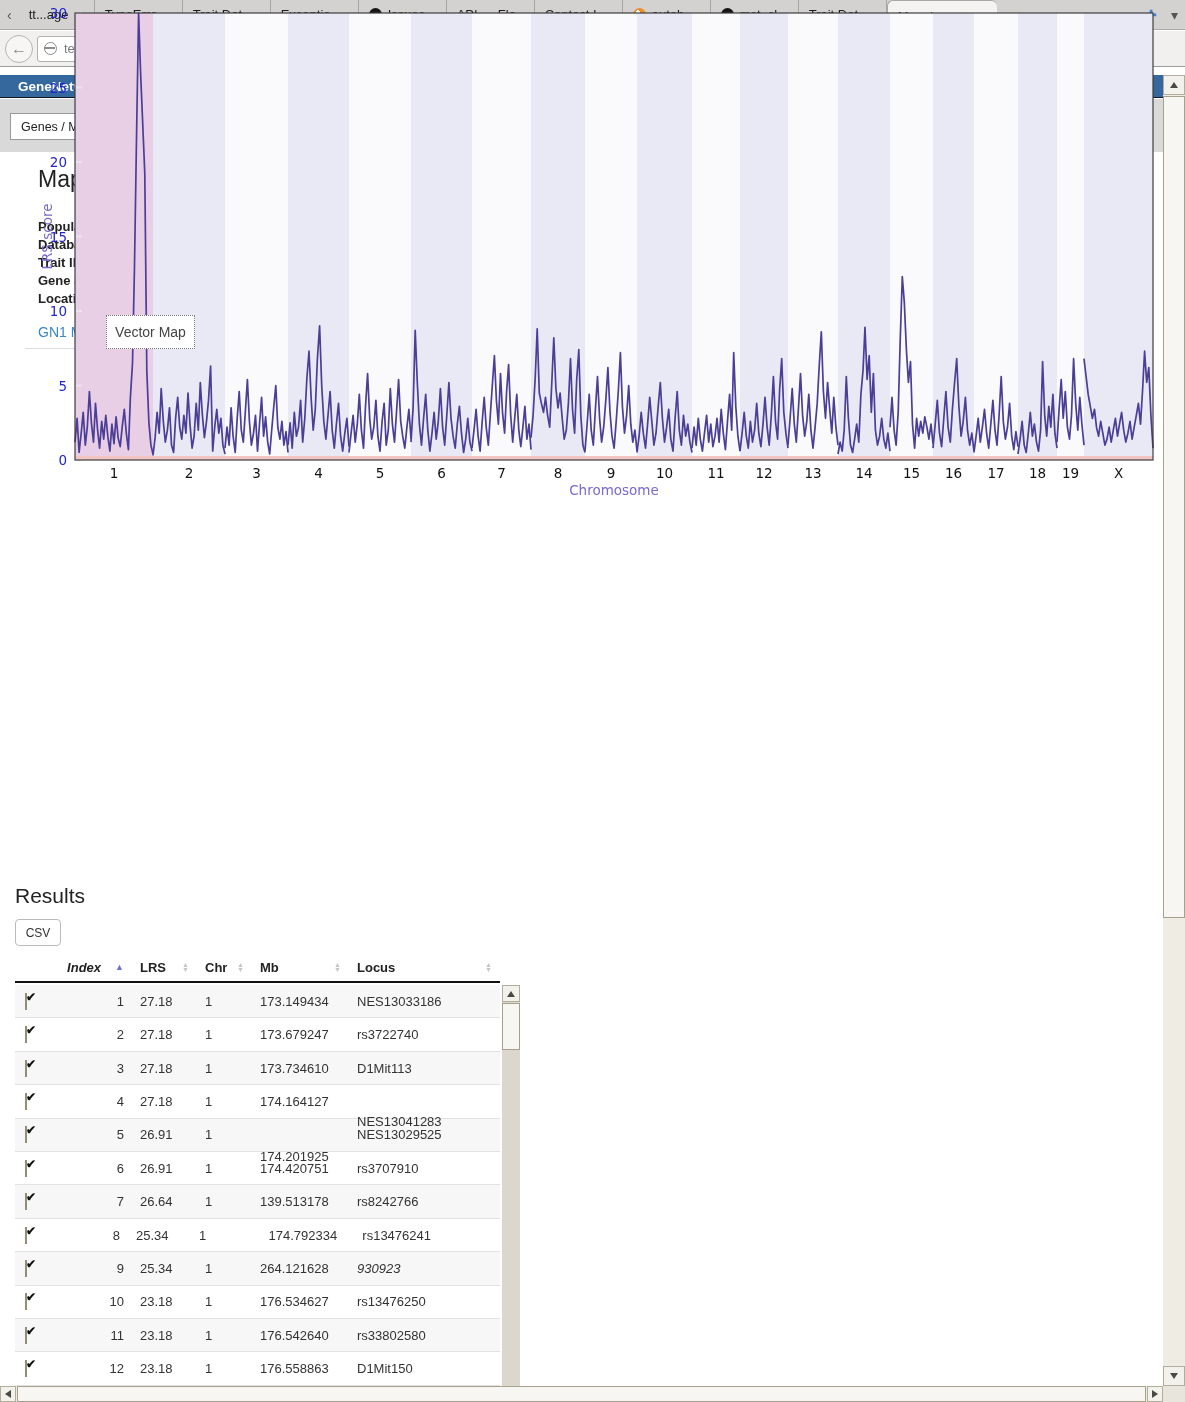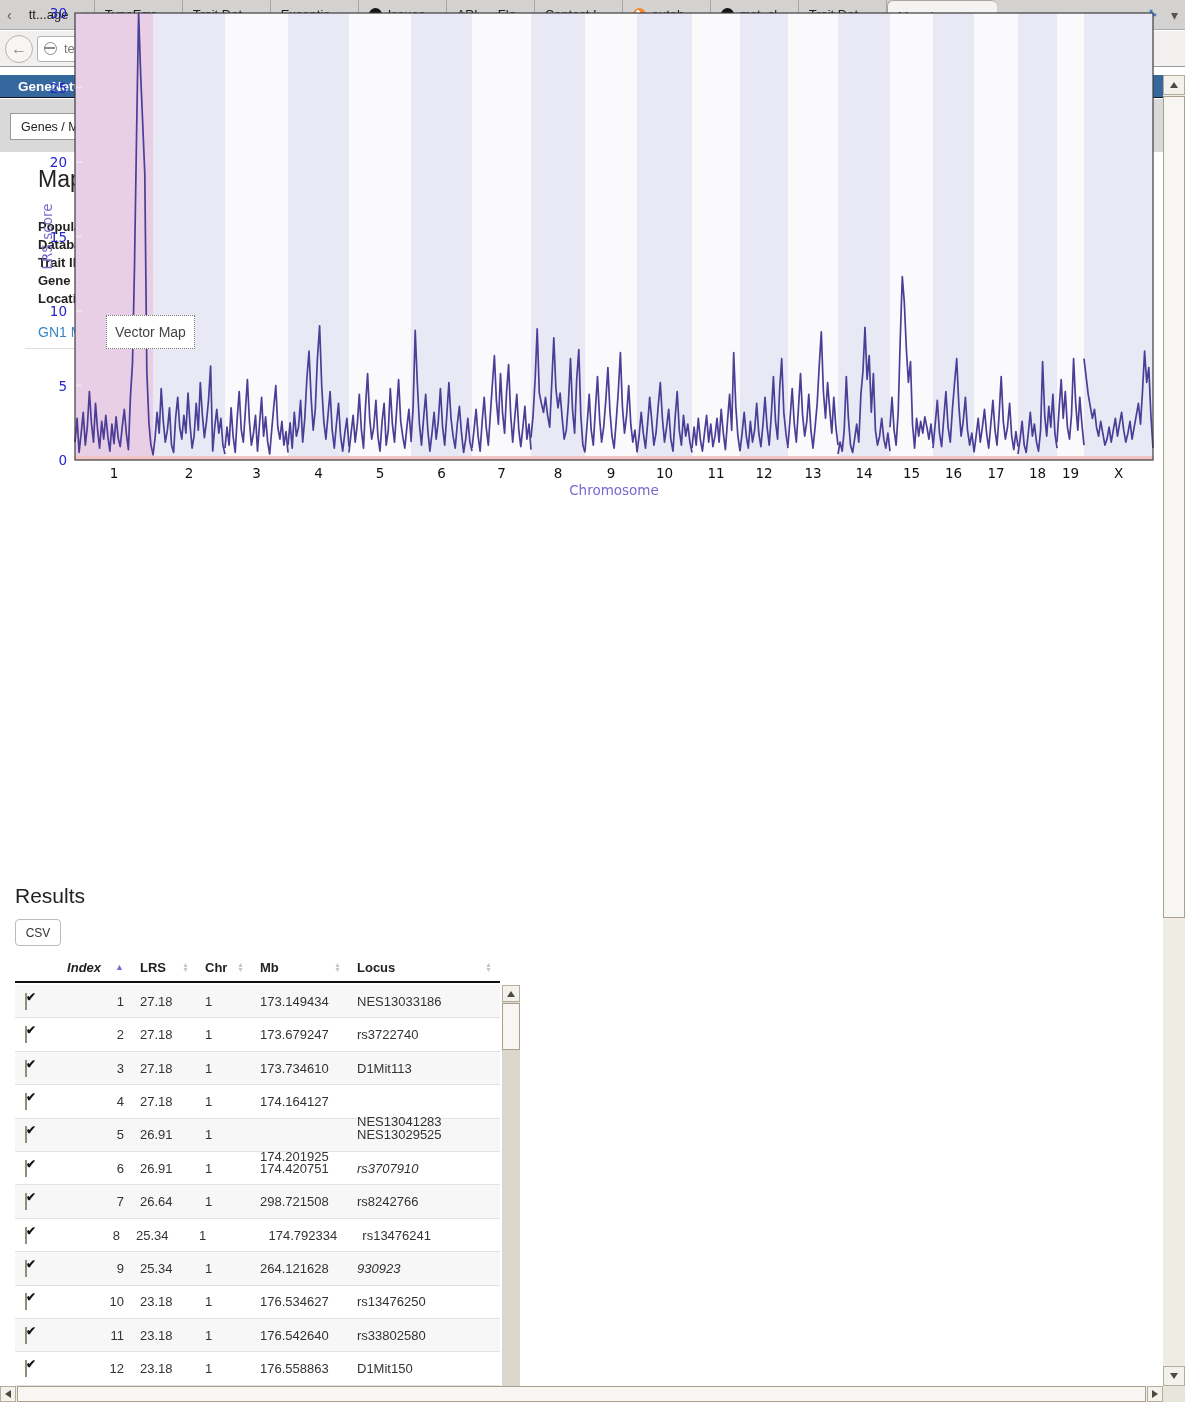--- a/index.html
+++ b/index.html
@@ -394,28 +394,28 @@
       <div class="tcell" style="width: 55px;">1</div>
       <div class="tcell" style="width: 97px; margin-top: 44px;">174.201925</div>
       <div class="tcell" style="width: 151px;">NES13029525</div>
     </div>
     <div class="trow">
       <div class="tcell" style="width: 50px; padding: 0px;"><span class="cb"></span></div>
       <div class="tcell" style="width: 67px; text-align: right;">6</div>
       <div class="tcell" style="width: 65px;">26.91</div>
       <div class="tcell" style="width: 55px;">1</div>
       <div class="tcell" style="width: 97px;">174.420751</div>
-      <div class="tcell" style="width: 151px; font-style: italic;">rs3707910</div>
+      <div class="tcell" style="width: 151px;">rs3707910</div>
     </div>
     <div class="trow alt">
       <div class="tcell" style="width: 50px; padding: 0px;"><span class="cb"></span></div>
       <div class="tcell" style="width: 67px; text-align: right;">7</div>
       <div class="tcell" style="width: 65px;">26.64</div>
       <div class="tcell" style="width: 55px;">1</div>
-      <div class="tcell" style="width: 97px;">298.721508</div>
+      <div class="tcell" style="width: 97px;">139.513178</div>
       <div class="tcell" style="width: 151px;">rs8242766</div>
     </div>
     <div class="trow">
       <div class="tcell" style="width: 50px; padding: 0px;"><span class="cb"></span></div>
       <div class="tcell" style="width: 67px; text-align: right;">8</div>
       <div class="tcell" style="width: 65px;">25.34</div>
       <div class="tcell" style="width: 55px;">1</div>
       <div class="tcell" style="width: 97px; margin-left: 16px;">174.792334</div>
       <div class="tcell" style="width: 151px;">rs13476241</div>
     </div>

